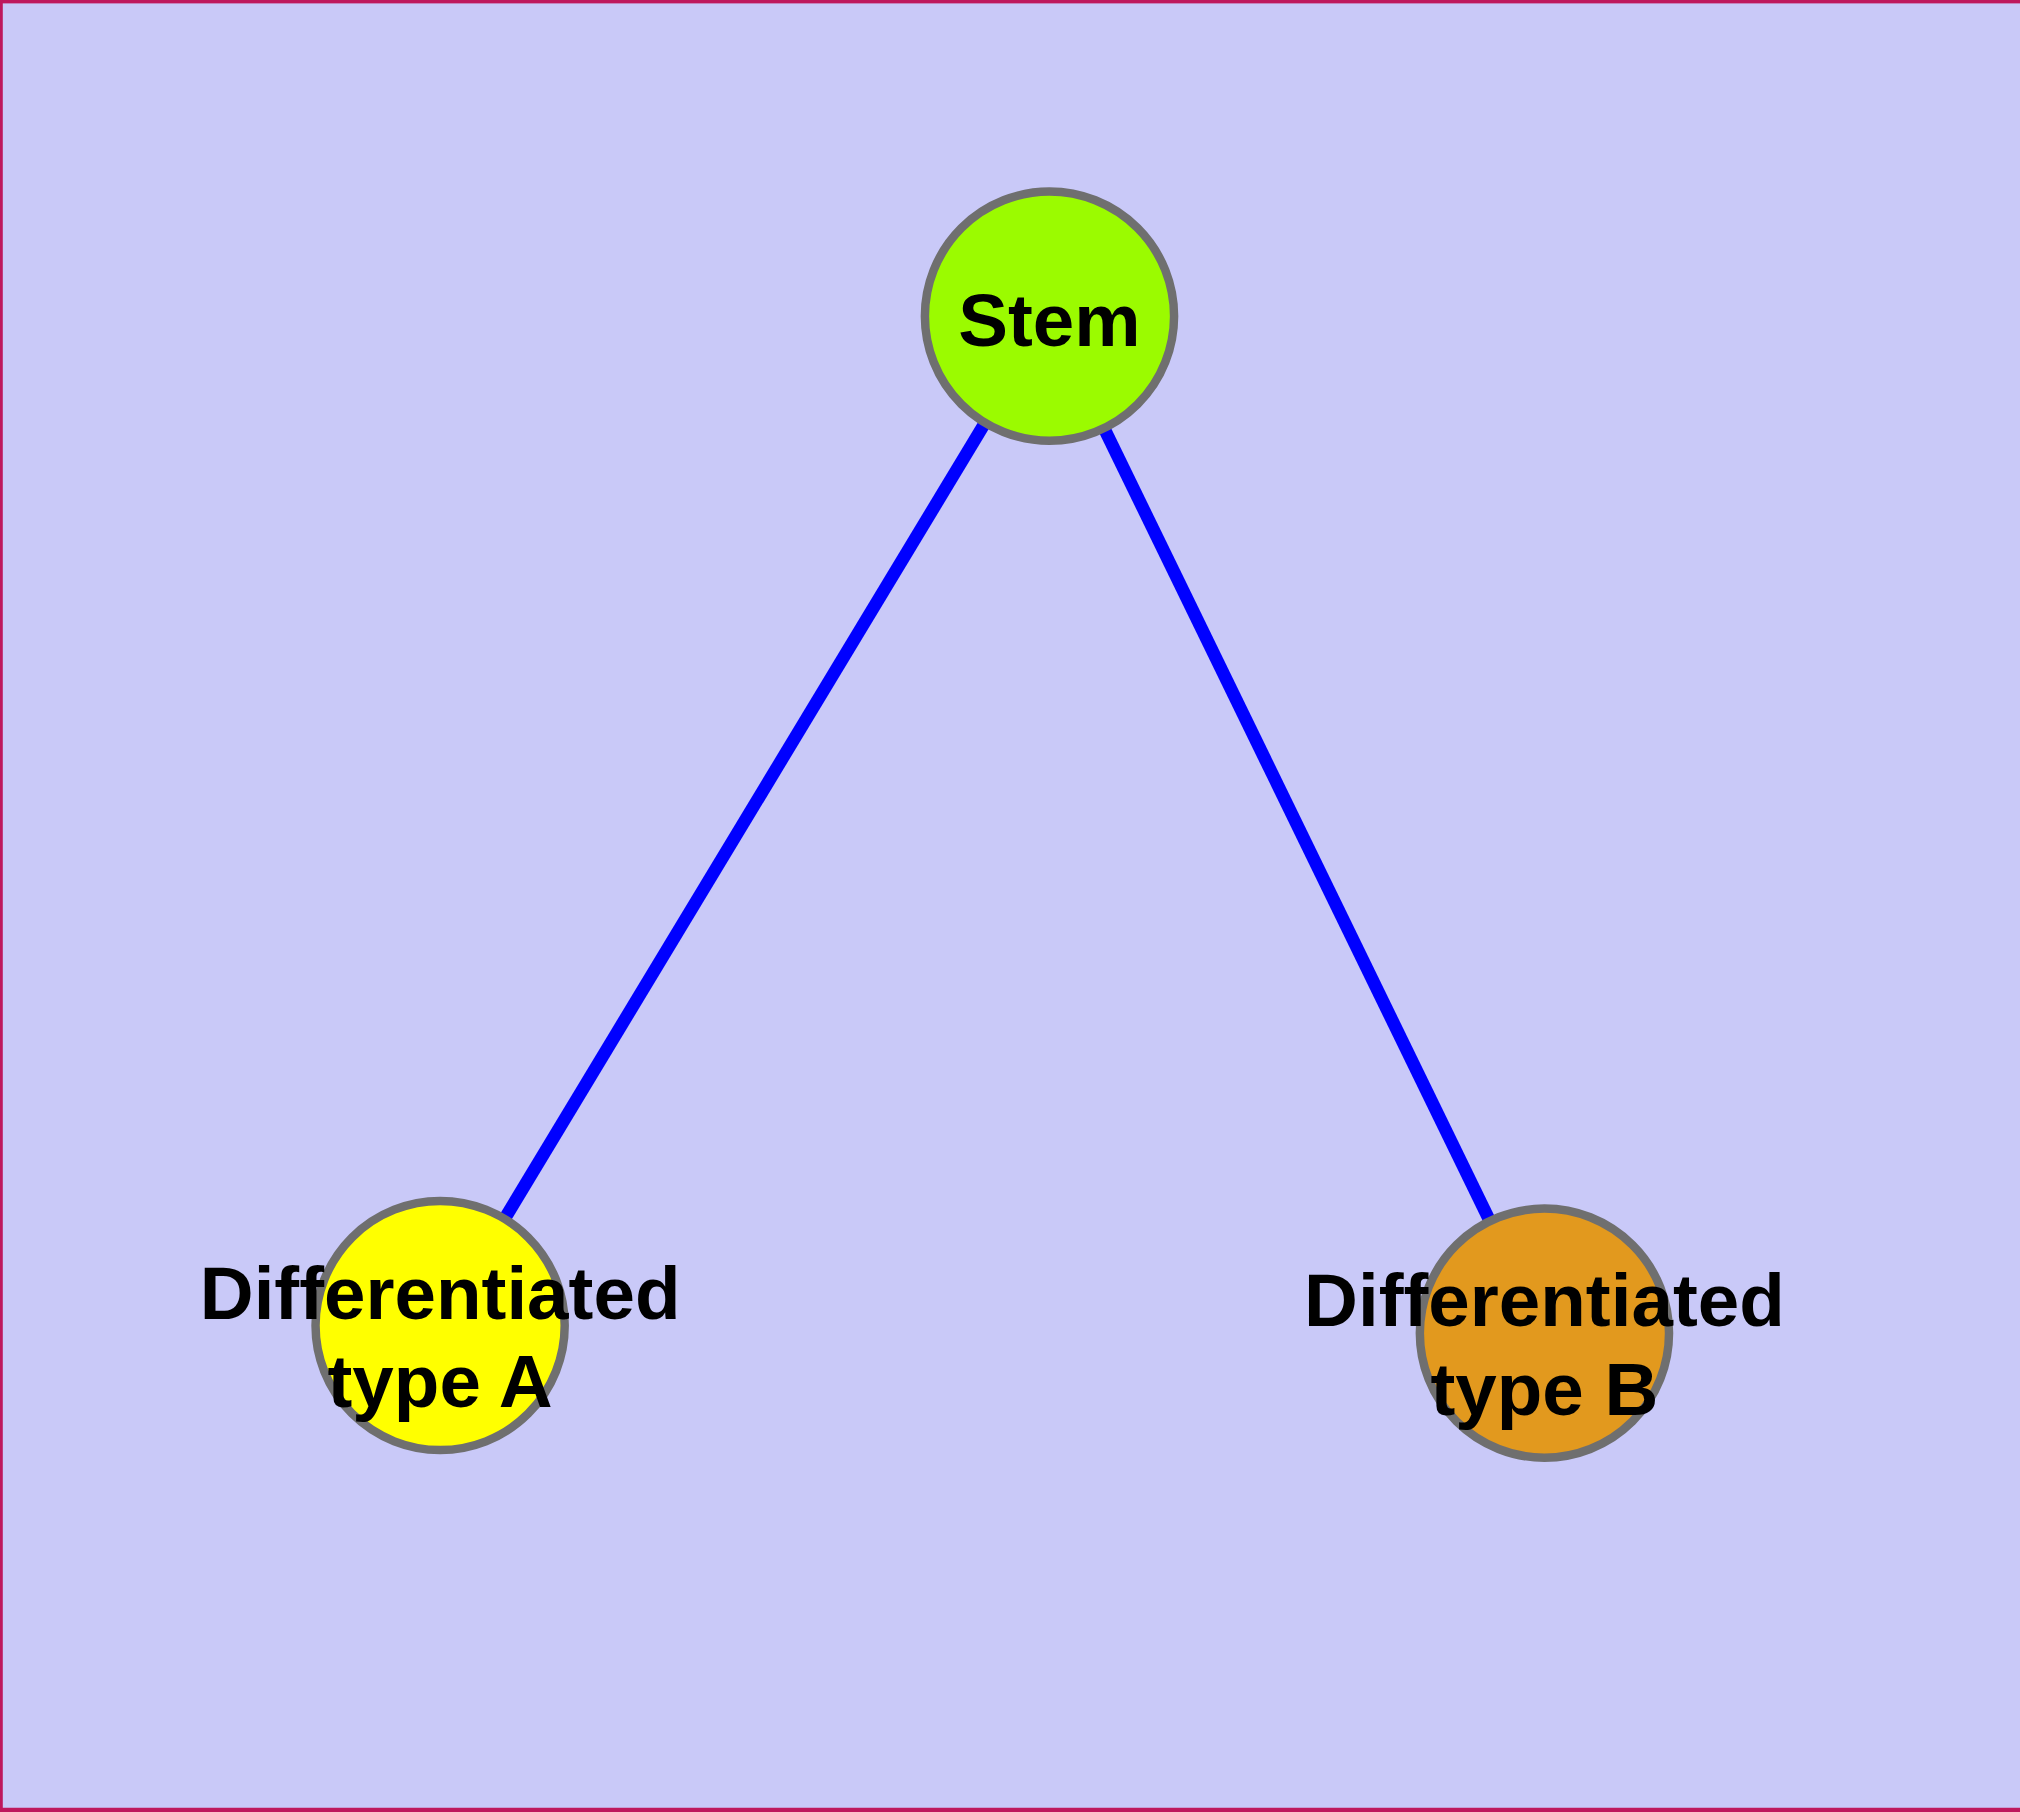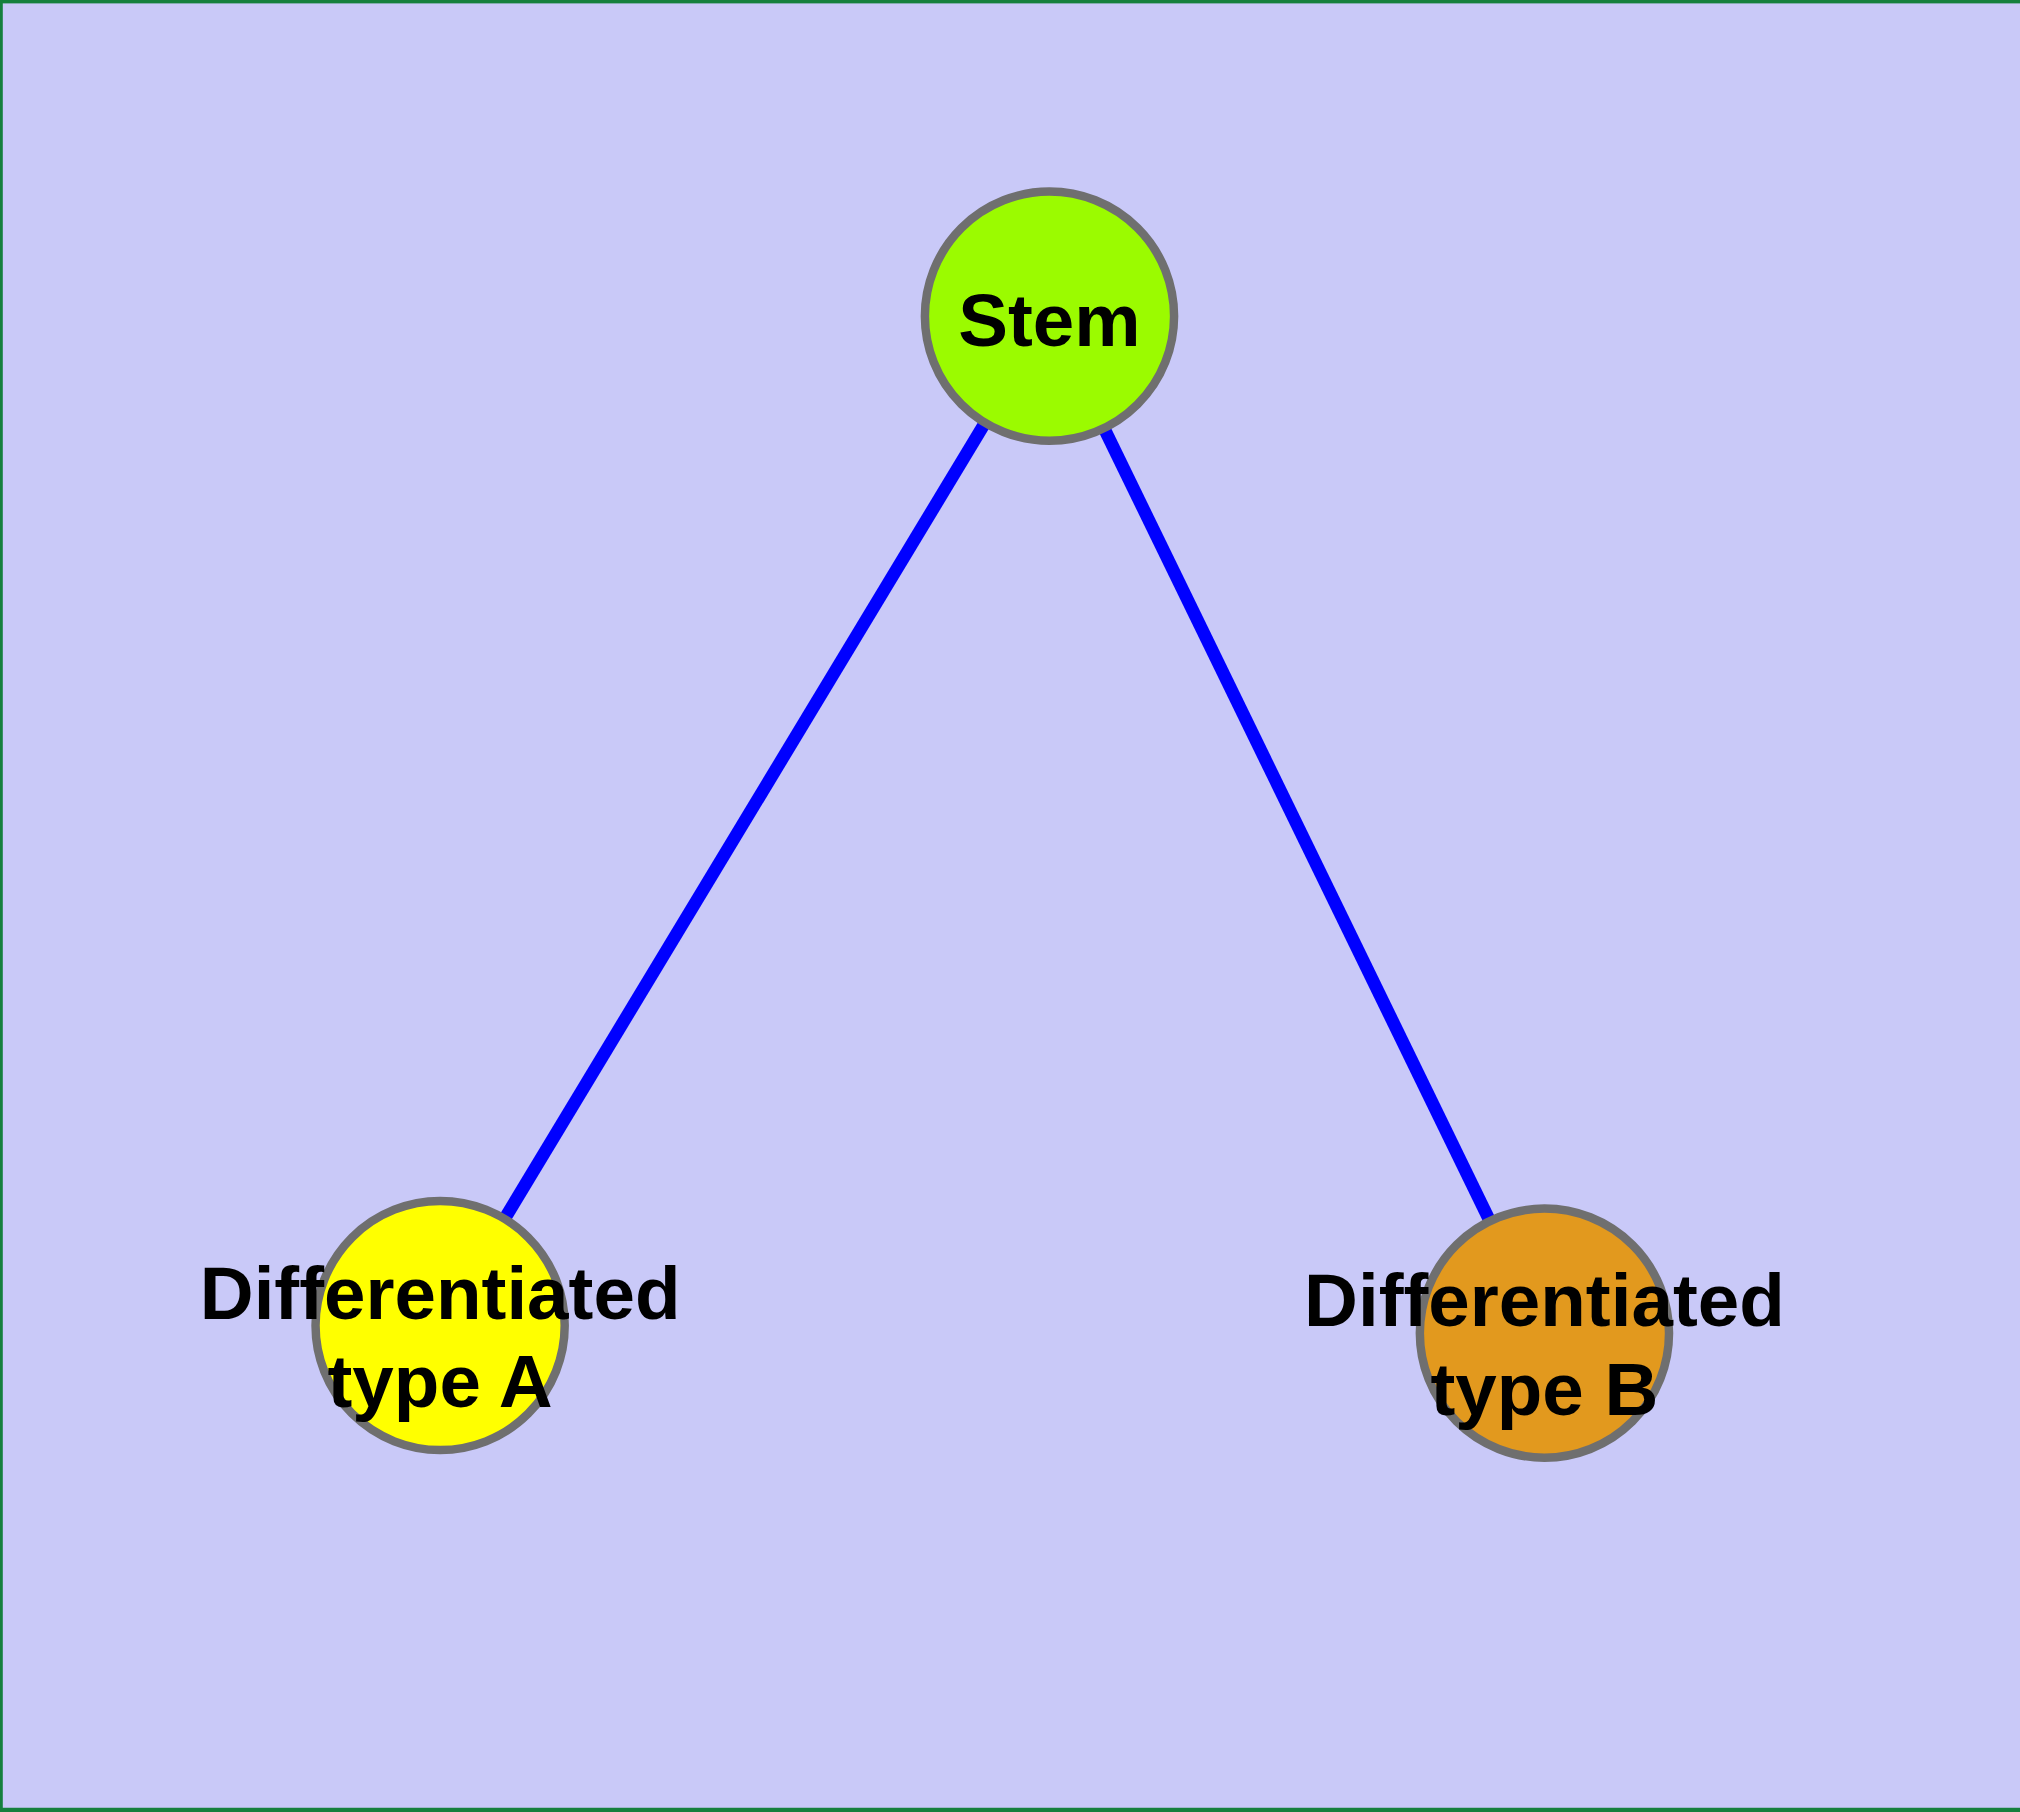--- a/index.html
+++ b/index.html
@@ -4,21 +4,21 @@
 <style>
   html, body {
     margin: 0;
     padding: 0;
     background: #FFFFFF;
   }
   .stage {
     position: relative;
     width: 2021px;
     height: 1812px;
-    background: #15803d;
+    background: #be185d;
     overflow: hidden;
   }
   svg { display: block; }
   .node-circle {
     stroke: #6F6F6F;
     stroke-width: 10px;
     cursor: pointer;
   }
   .edge {
     stroke-width: 15px;

